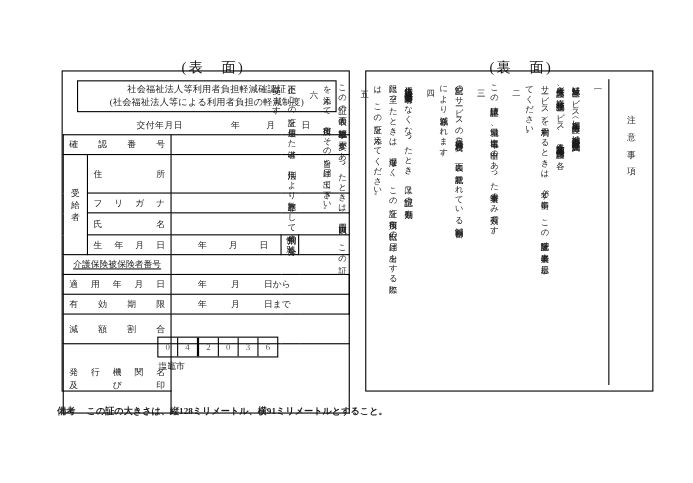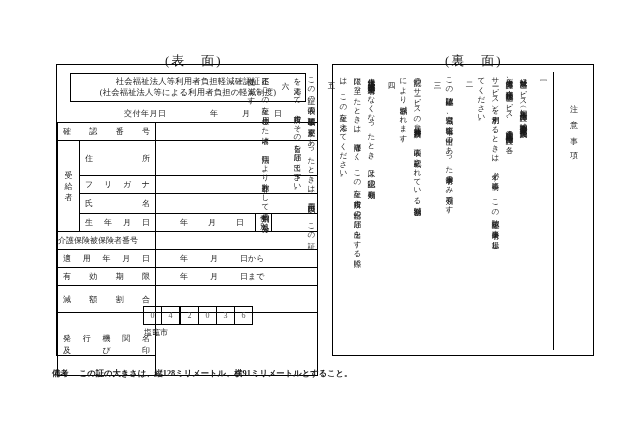--- a/index.html
+++ b/index.html
@@ -52,21 +52,21 @@
     border:1px solid #000;
     font-size:8px;
     height:17px;
     padding:0;
     vertical-align:middle;
   }
   .lbl-spread{
     display:flex;justify-content:space-between;
     padding:0 5px;letter-spacing:0;
   }
-  .lbl-center{}
+  .lbl-center{text-align:center;text-decoration:underline;}
   .vlabel{
     width:22px;text-align:center;font-size:8px;line-height:11px;
   }
   .vlabel span{display:block;}
   .cell-blank{background:#fff;}
   .date-line{position:relative;height:100%;}
   .date-line i{position:absolute;font-style:normal;font-size:8px;top:3px;}
 
   .digits{
     position:absolute;left:86px;top:241px;

